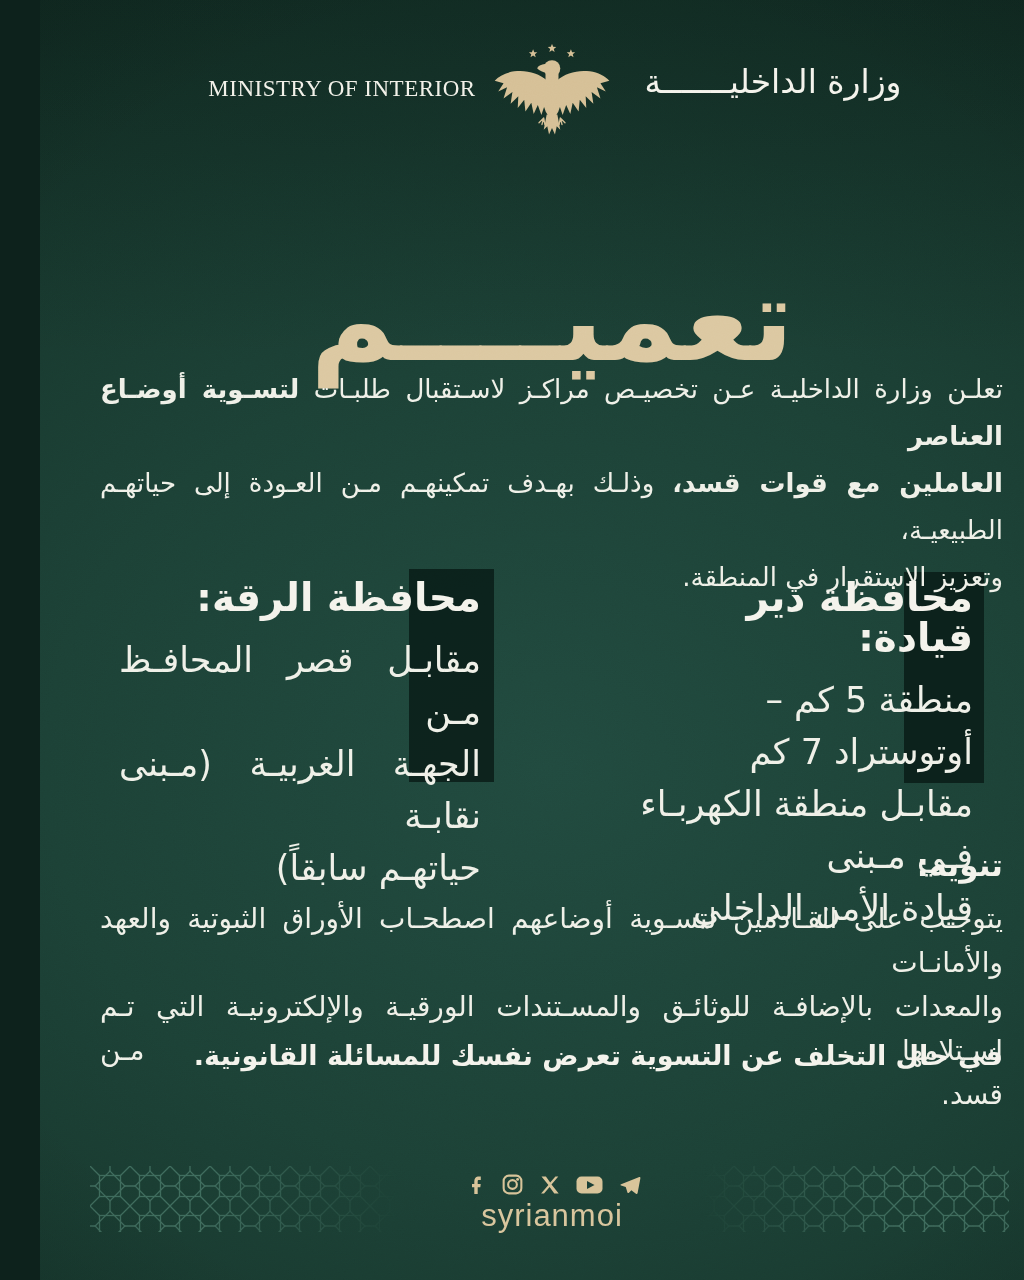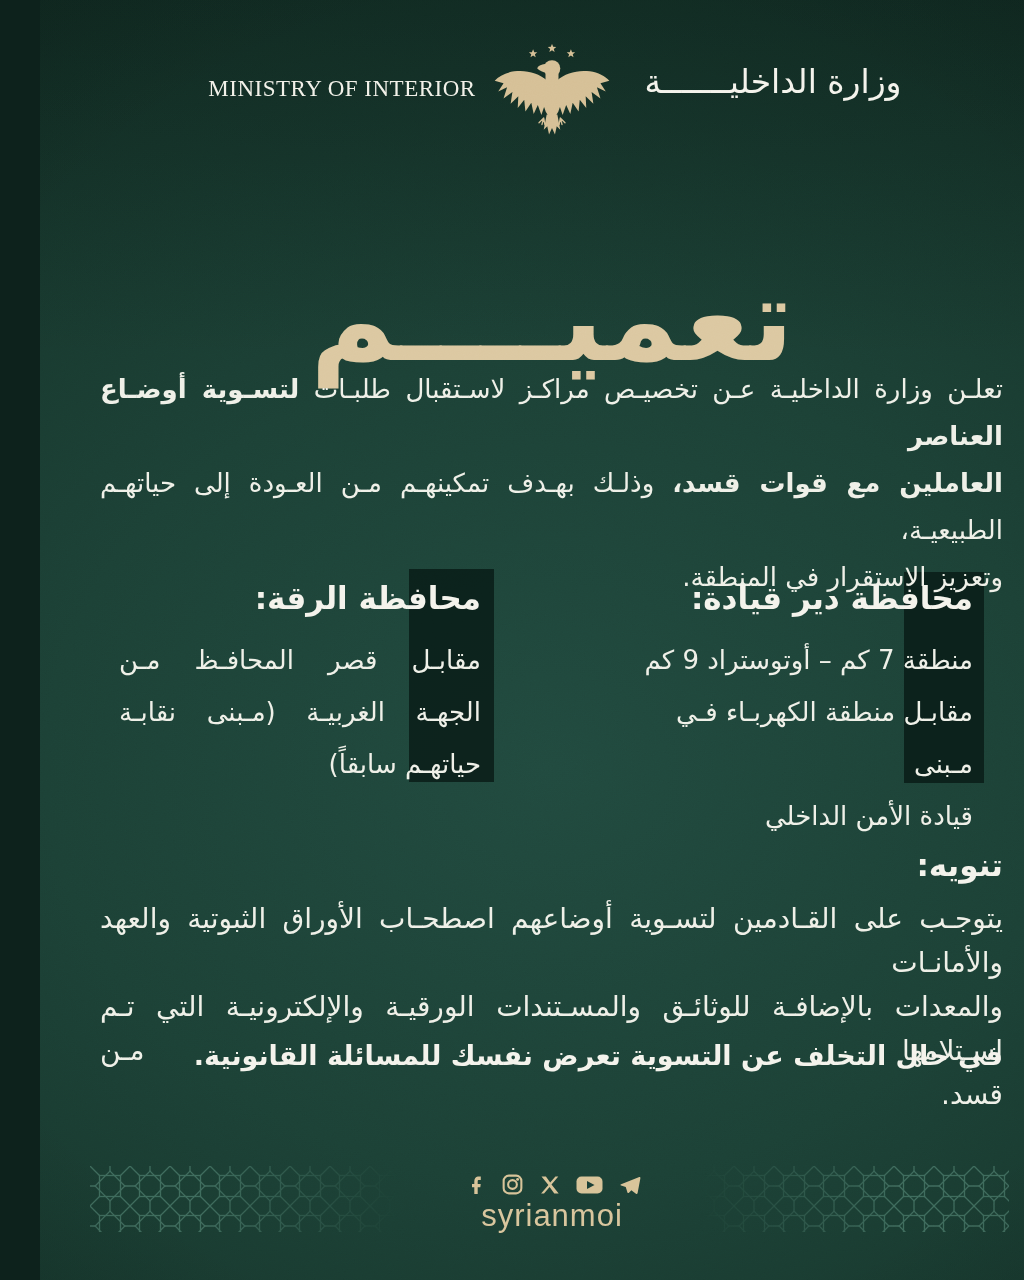--- a/index.html
+++ b/index.html
@@ -33,22 +33,22 @@
   .b{font-weight:bold;}
 
   .announcement{position:absolute;left:60px;width:903px;top:366px;font-size:26px;z-index:3;}
   .announcement .line{line-height:47px;}
 
   .bar{position:absolute;background:rgba(9,27,22,.82);z-index:1;}
   .bar-raqqa{left:369px;top:569px;width:85px;height:213px;}
   .bar-deir{left:864px;top:572px;width:80px;height:211px;}
 
   .col{position:absolute;top:578px;z-index:3;direction:rtl;}
-  .col h2{margin:0 0 16px 0;font-size:31px;font-weight:bold;color:#f4f3ec;text-align:right;line-height:40px;}
-  .col .line{font-size:26px;line-height:52px;}
+  .col h2{margin:0 0 16px 0;font-size:39px;font-weight:bold;color:#f4f3ec;text-align:right;line-height:40px;}
+  .col .line{font-size:35px;line-height:52px;}
   .col-deir{left:600px;width:333px;}
   .col-deir .line{text-align:right;}
   .col-raqqa{left:79px;width:362px;}
 
   .notice{position:absolute;left:60px;width:903px;top:845px;z-index:3;}
   .notice h2{margin:0 0 12px 0;font-size:31px;font-weight:bold;color:#f4f3ec;direction:rtl;line-height:40px;}
   .notice .line{font-size:28px;line-height:44px;}
 
   .warning{position:absolute;left:60px;width:903px;top:1040px;direction:rtl;text-align:right;
     font-size:27px;font-weight:bold;color:#f4f3ec;z-index:3;}
@@ -100,21 +100,21 @@
     <div class="line j"><span>تعلـن وزارة الداخليـة عـن تخصيـص مراكـز لاسـتقبال طلبـات </span><span class="b">لتسـوية أوضـاع العناصر</span></div>
     <div class="line j"><span class="b">العاملين مع قوات قسد،</span><span> وذلـك بهـدف تمكينهـم مـن العـودة إلى حياتهـم الطبيعيـة،</span></div>
     <div class="line r">وتعزيز الاستقرار في المنطقة.</div>
   </section>
 
   <div class="bar bar-raqqa"></div>
   <div class="bar bar-deir"></div>
 
   <section class="col col-deir">
     <h2>محافظة دير قيادة:</h2>
-    <div class="line">منطقة 7 كم – أوتوستراد 9 كم</div>
+    <div class="line">منطقة 5 كم – أوتوستراد 7 كم</div>
     <div class="line">مقابـل منطقة الكهربـاء فـي مـبنى</div>
     <div class="line">قيادة الأمن الداخلي</div>
   </section>
 
   <section class="col col-raqqa">
     <h2>محافظة الرقة:</h2>
     <div class="line j">مقابـل قصر المحافـظ مـن</div>
     <div class="line j">الجهـة الغربيـة (مـبنى نقابـة</div>
     <div class="line r">حياتهـم سابقاً)</div>
   </section>

